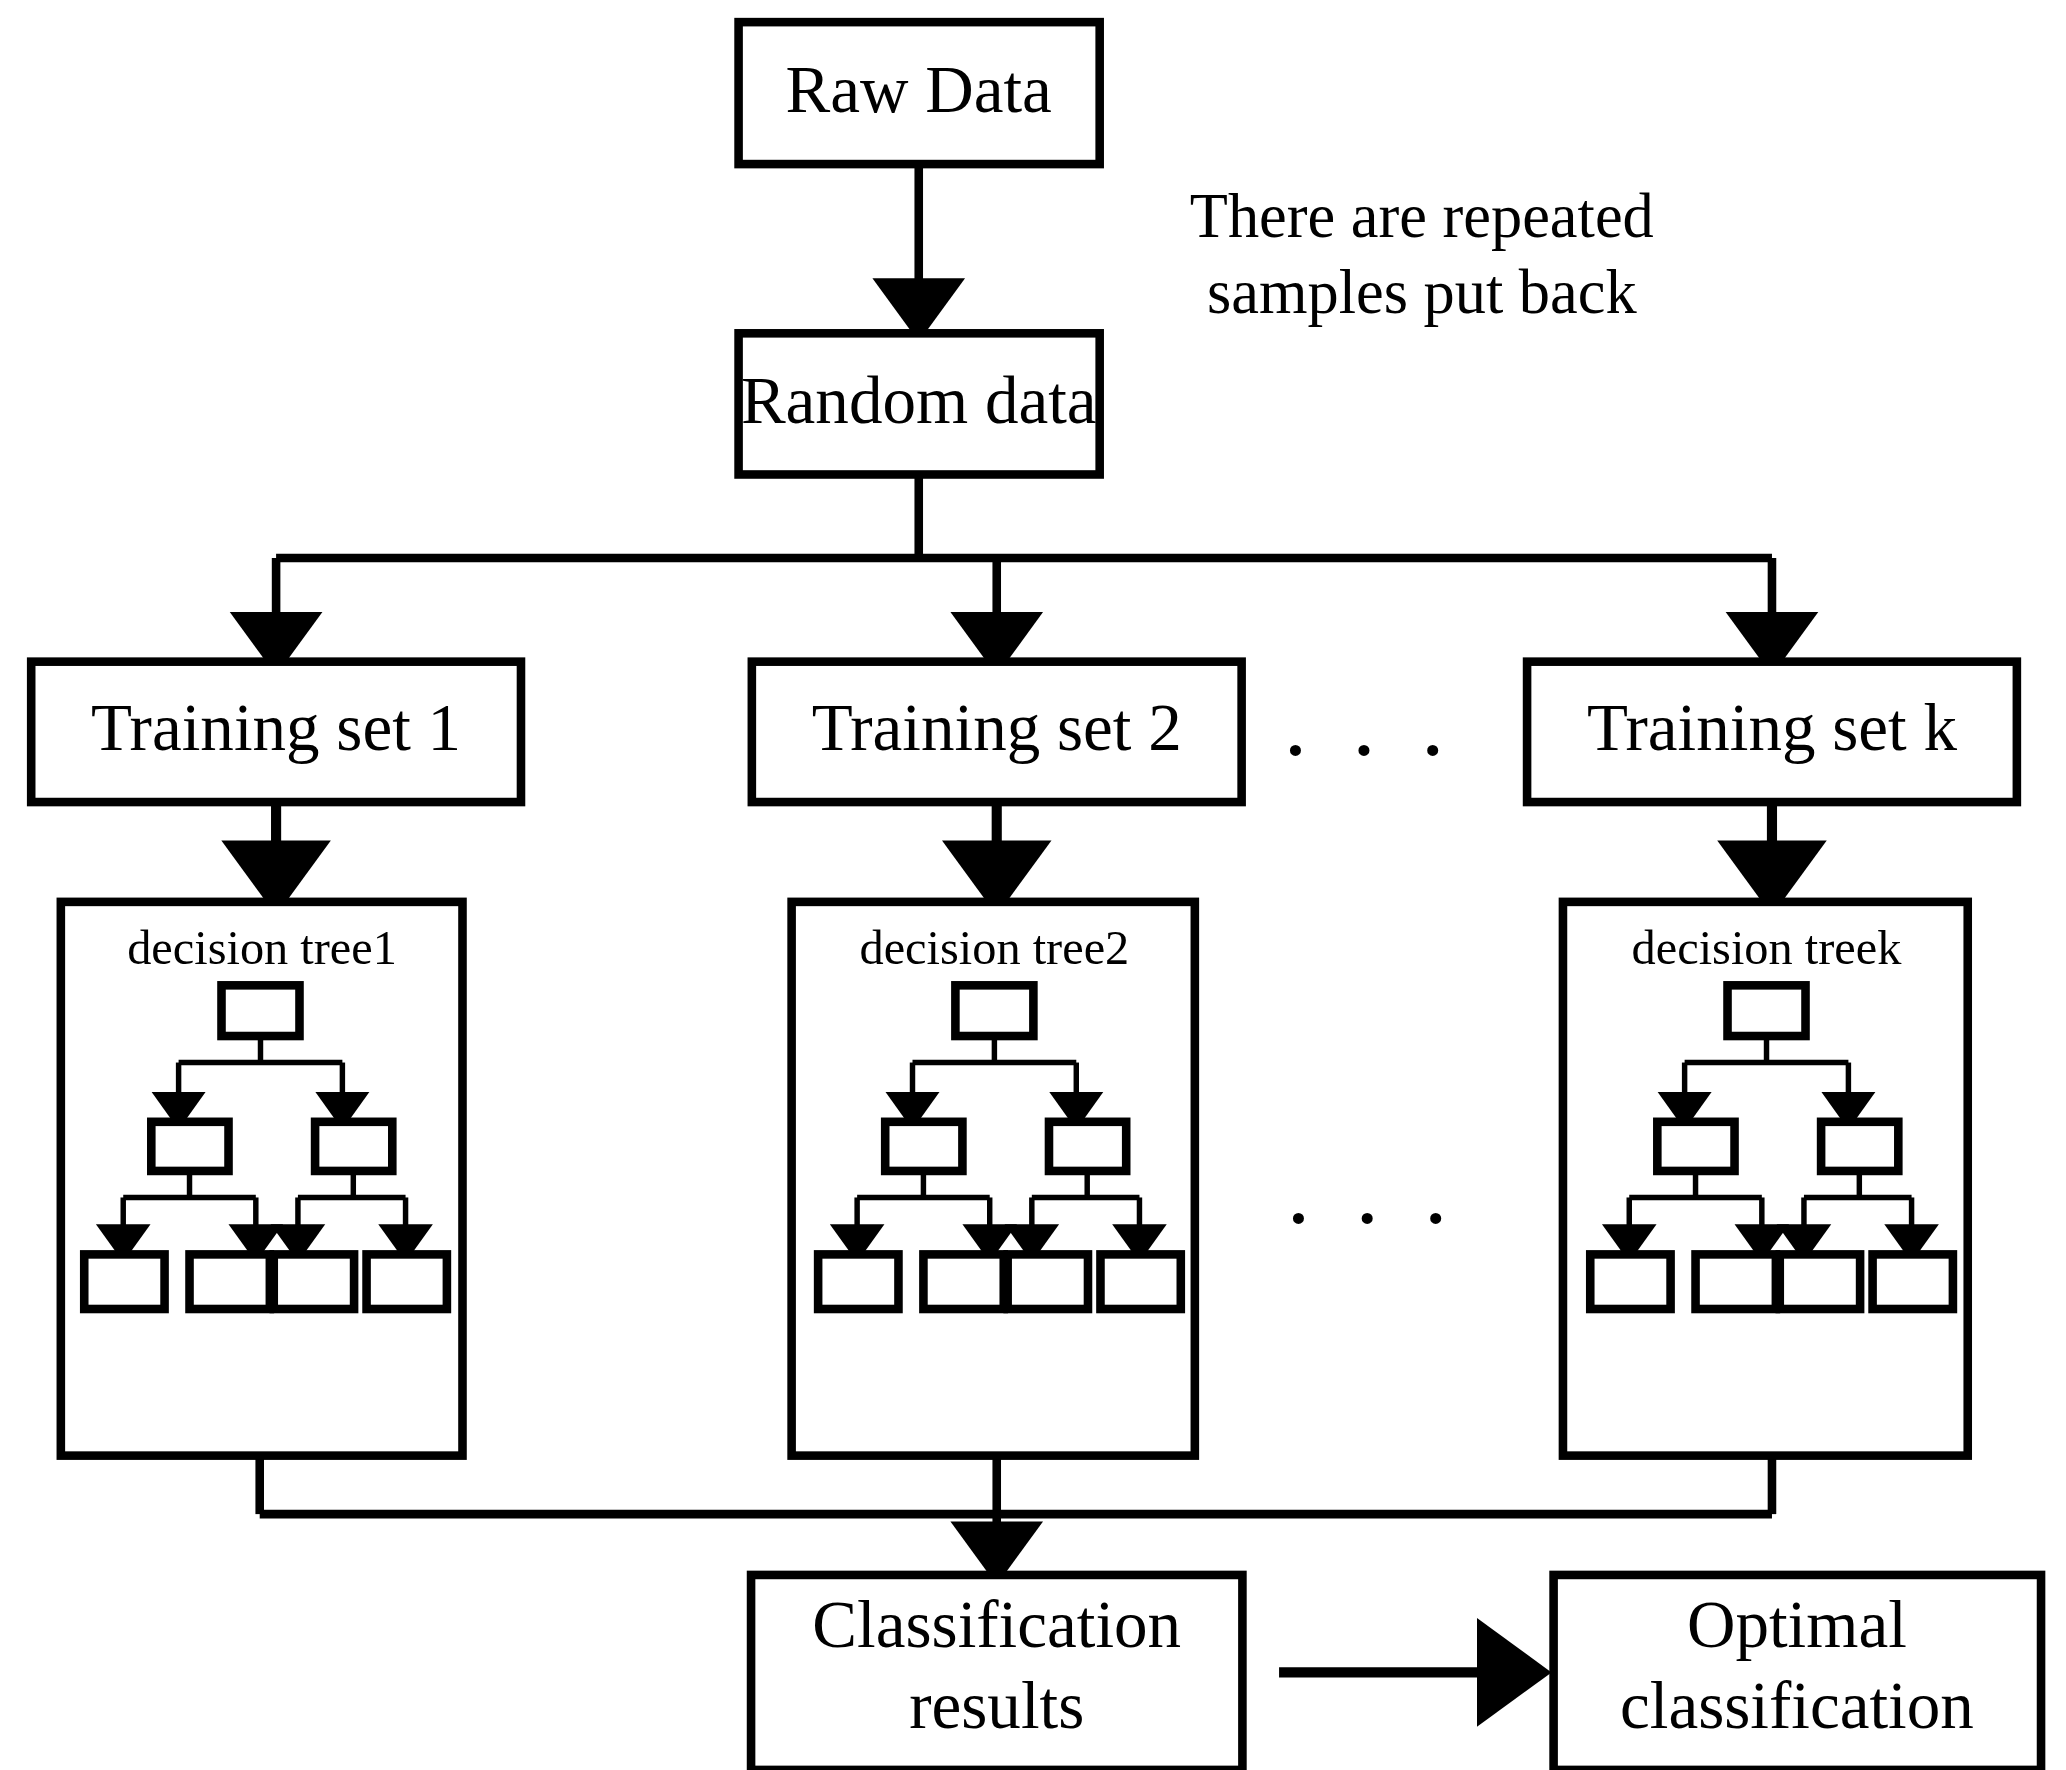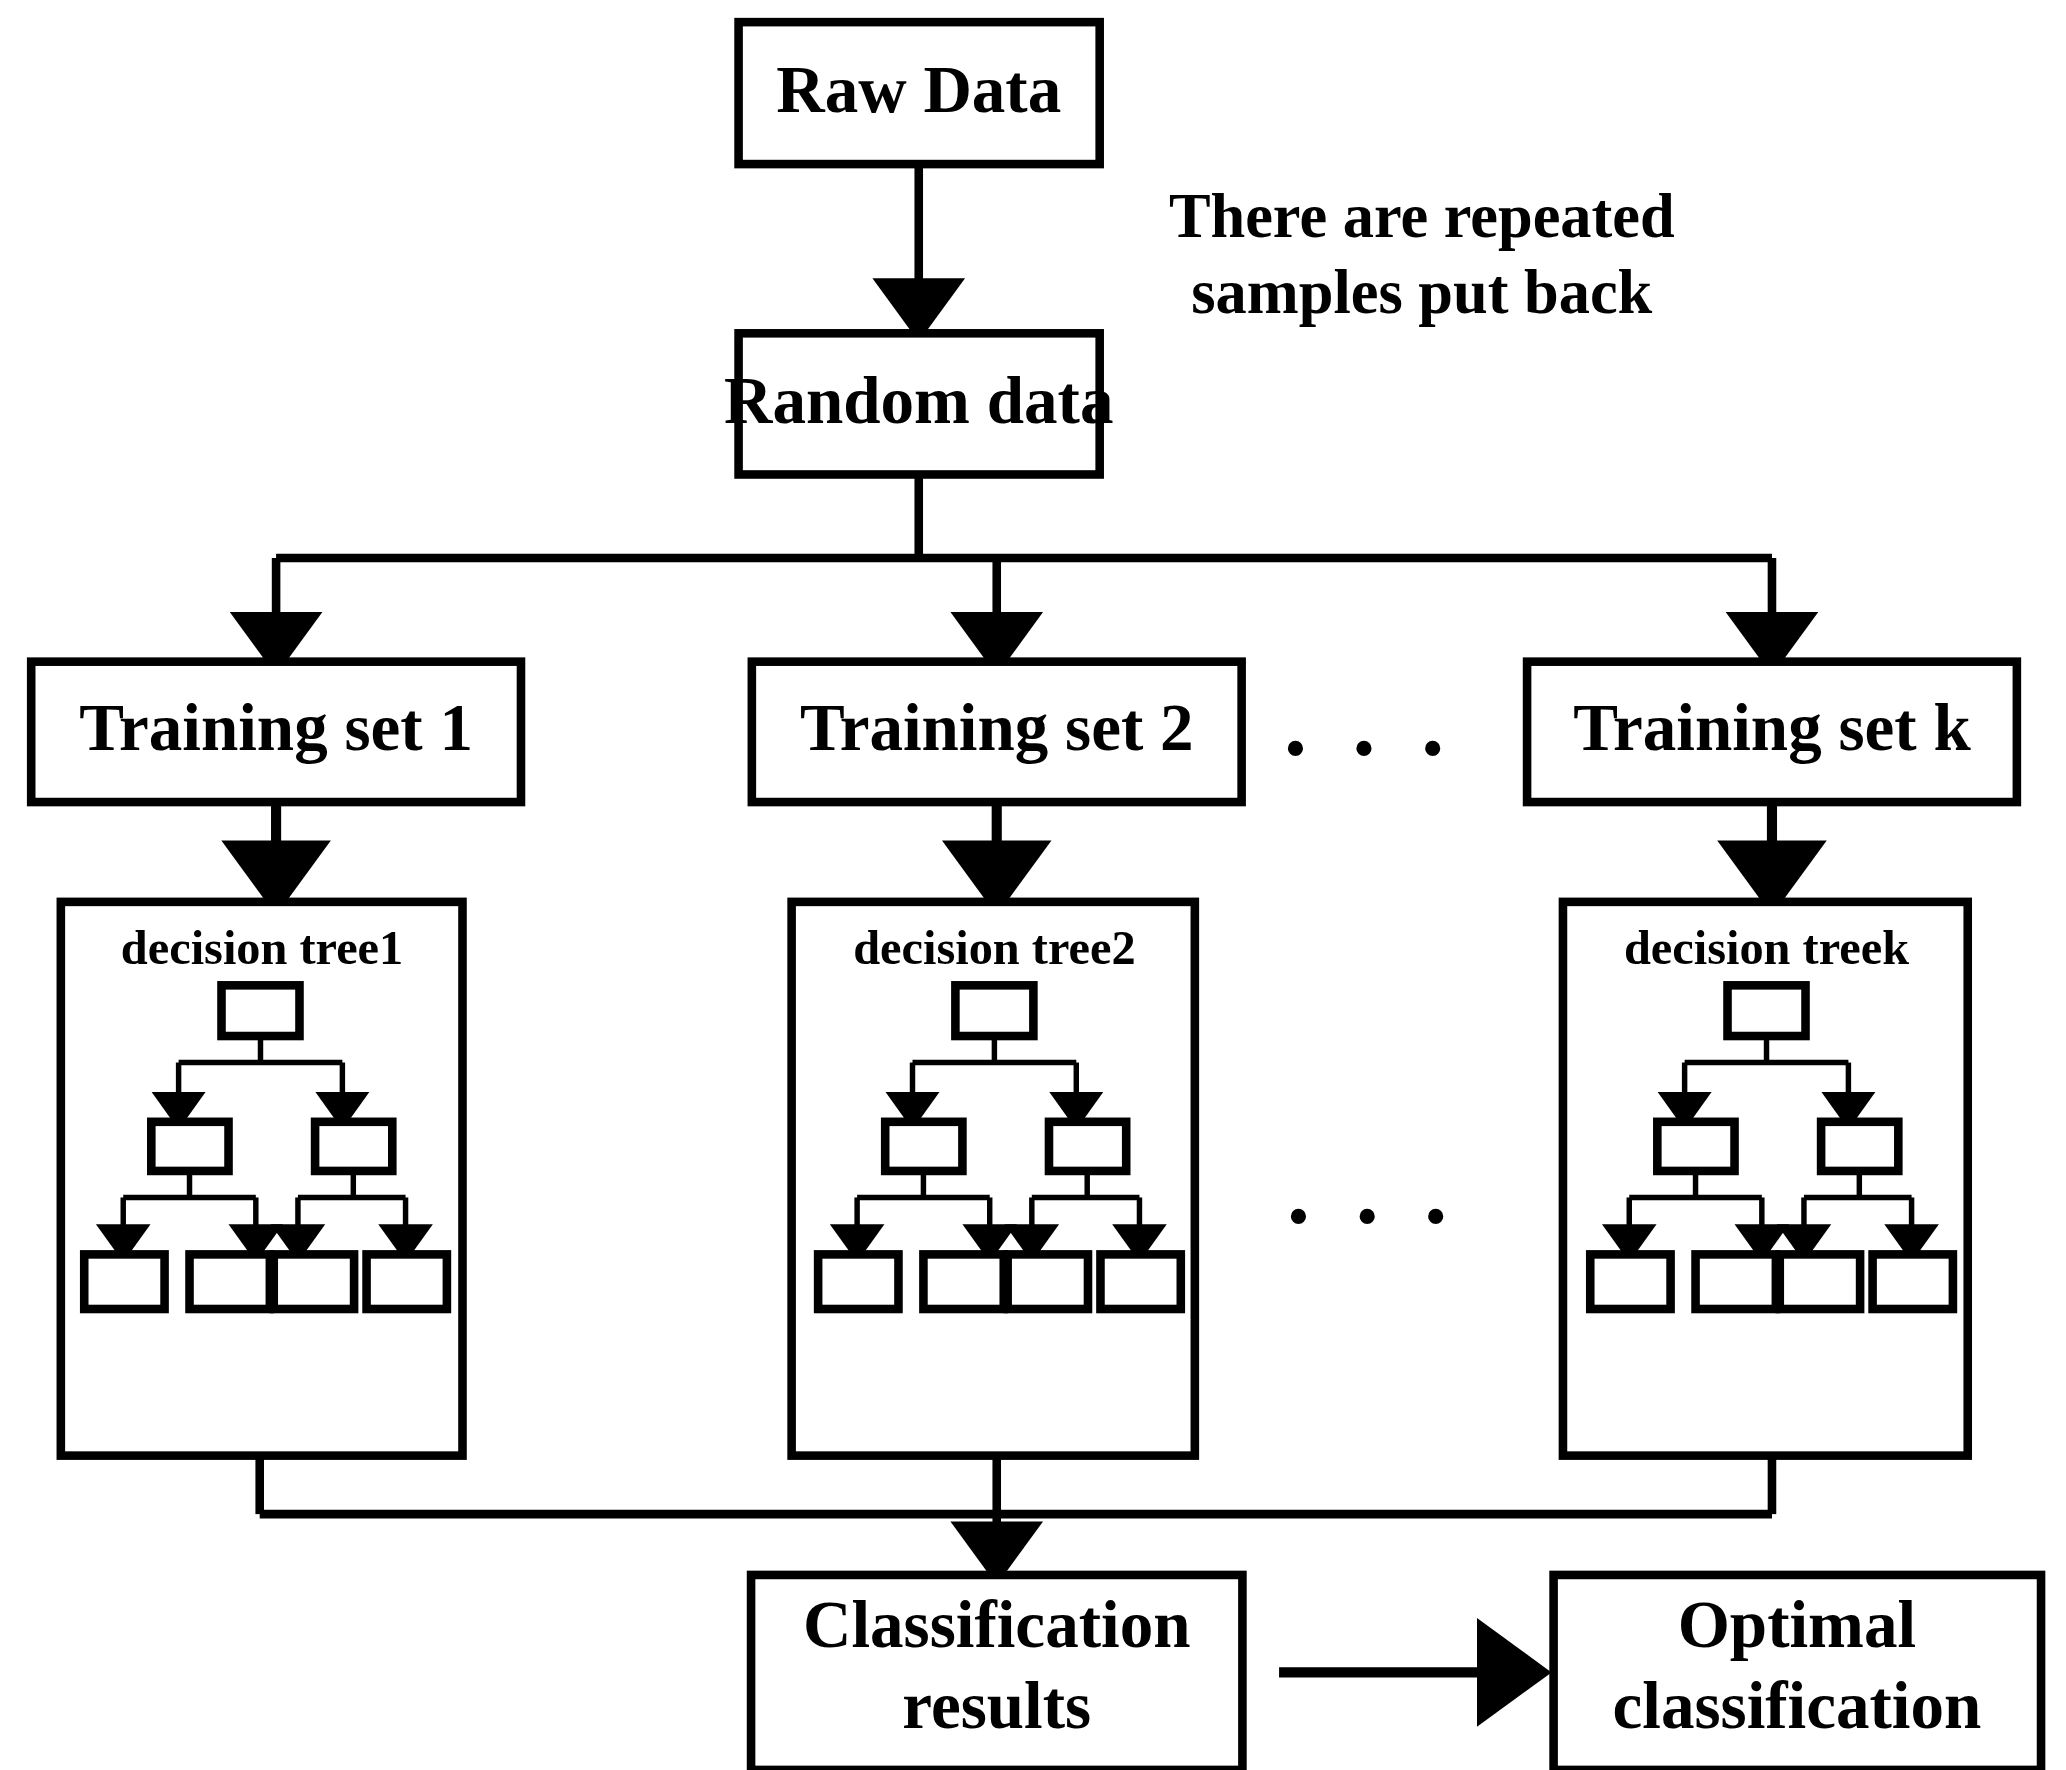--- a/index.html
+++ b/index.html
@@ -1,16 +1,16 @@
 <!DOCTYPE html>
 <html style="font-size:12.5px"><head>
 <meta charset="utf-8">
 <style>
   html,body{margin:0;padding:0;background:#ffffff;}
-  #page{position:relative;width:2066px;height:1771px;background:#ffffff;overflow:hidden;font-weight:bold;}
+  #page{position:relative;width:2066px;height:1771px;background:#ffffff;overflow:hidden;}
   svg{display:block;}
   .bx{fill:#ffffff;stroke:#000000;}
   .lbl{font-family:"Liberation Serif","DejaVu Serif",serif;fill:#000000;text-anchor:middle;dominant-baseline:middle;}
   .big{font-size:86px;}
   .tree-title{font-size:62px;}
   .note{font-size:80px;}
   .dots{font-size:120px;letter-spacing:14px;font-family:"Liberation Serif","DejaVu Serif",serif;}
   .ln{stroke:#000000;fill:none;}
 </style>
 </head>

